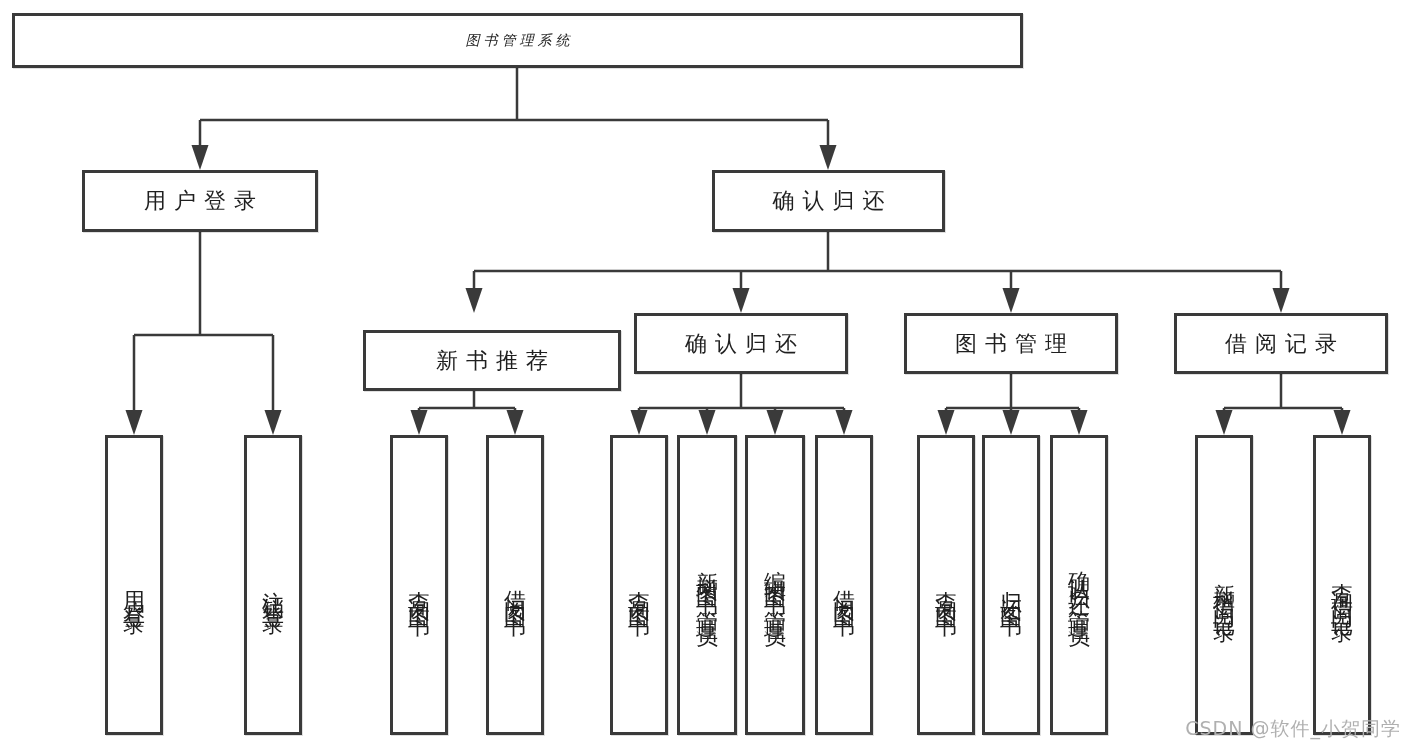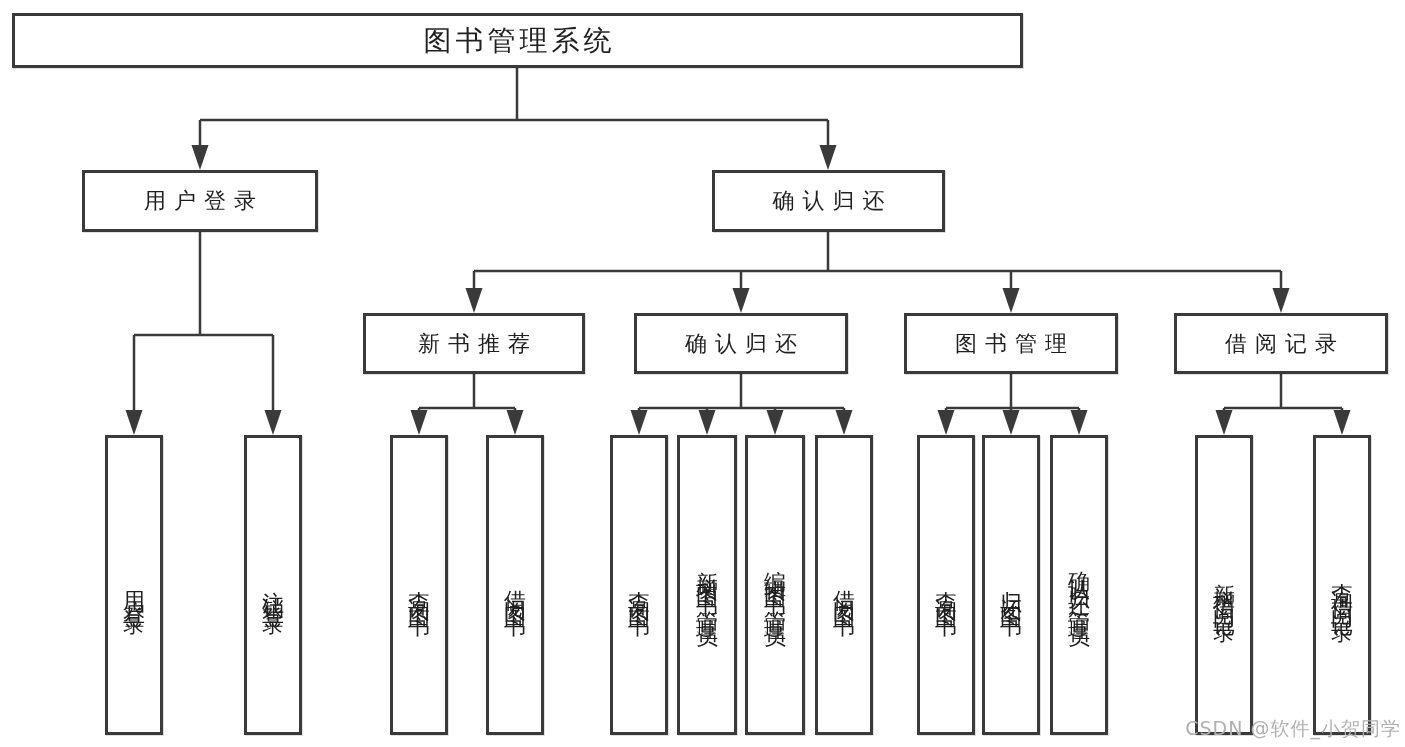--- a/index.html
+++ b/index.html
@@ -33,25 +33,26 @@
     display:flex;align-items:center;justify-content:center;
   }
   .h-label span{
     font-size:22px;
     letter-spacing:8px;
     margin-right:-8px; 
     white-space:nowrap;
     color:var(--text);
   }
   .h-label-lg span{
-    font-size:28px;
+    font-size:14px;
     letter-spacing:4px;
     margin-right:-4px;
     white-space:nowrap;
     color:var(--text);
+    font-style:italic;
   }
   .leaf span{
     writing-mode:vertical-rl;
     text-orientation:mixed;
     font-size:22px;
     letter-spacing:8px;
     margin-bottom:-8px;
     line-height:1.1;
     color:var(--text);
   }
@@ -124,21 +125,21 @@
     <span>图书管理系统</span>
   </div>
 
   <div class="box h-label" style="left:82px;top:170px;width:236px;height:62px">
     <span>用户登录</span>
   </div>
   <div class="box h-label" style="left:712px;top:170px;width:233px;height:62px">
     <span>确认归还</span>
   </div>
 
-  <div class="box h-label" style="left:363px;top:313px;width:222px;height:61px">
+  <div class="box h-label" style="left:363px;top:330px;width:258px;height:61px">
     <span>新书推荐</span>
   </div>
   <div class="box h-label" style="left:634px;top:313px;width:214px;height:61px">
     <span>确认归还</span>
   </div>
   <div class="box h-label" style="left:904px;top:313px;width:214px;height:61px">
     <span>图书管理</span>
   </div>
   <div class="box h-label" style="left:1174px;top:313px;width:214px;height:61px">
     <span>借阅记录</span>

